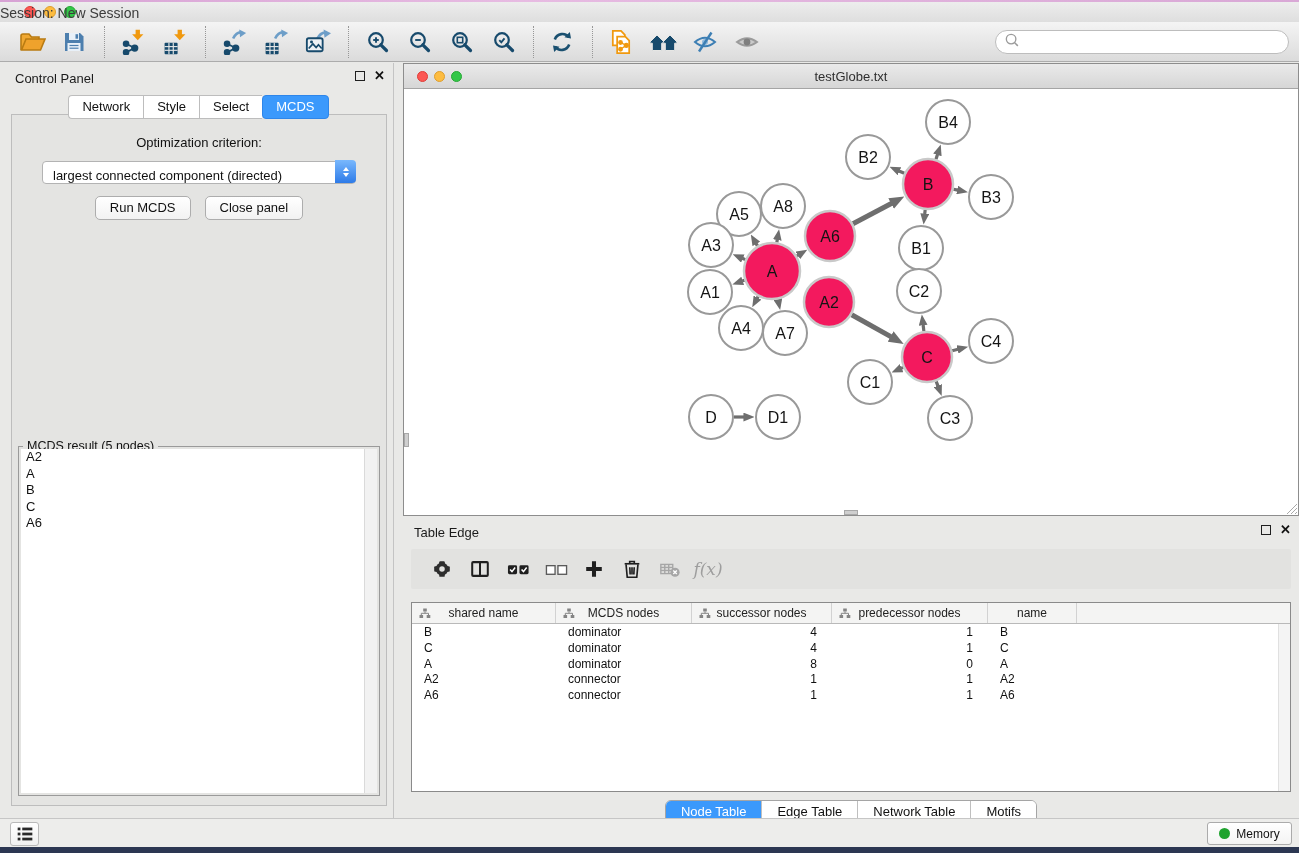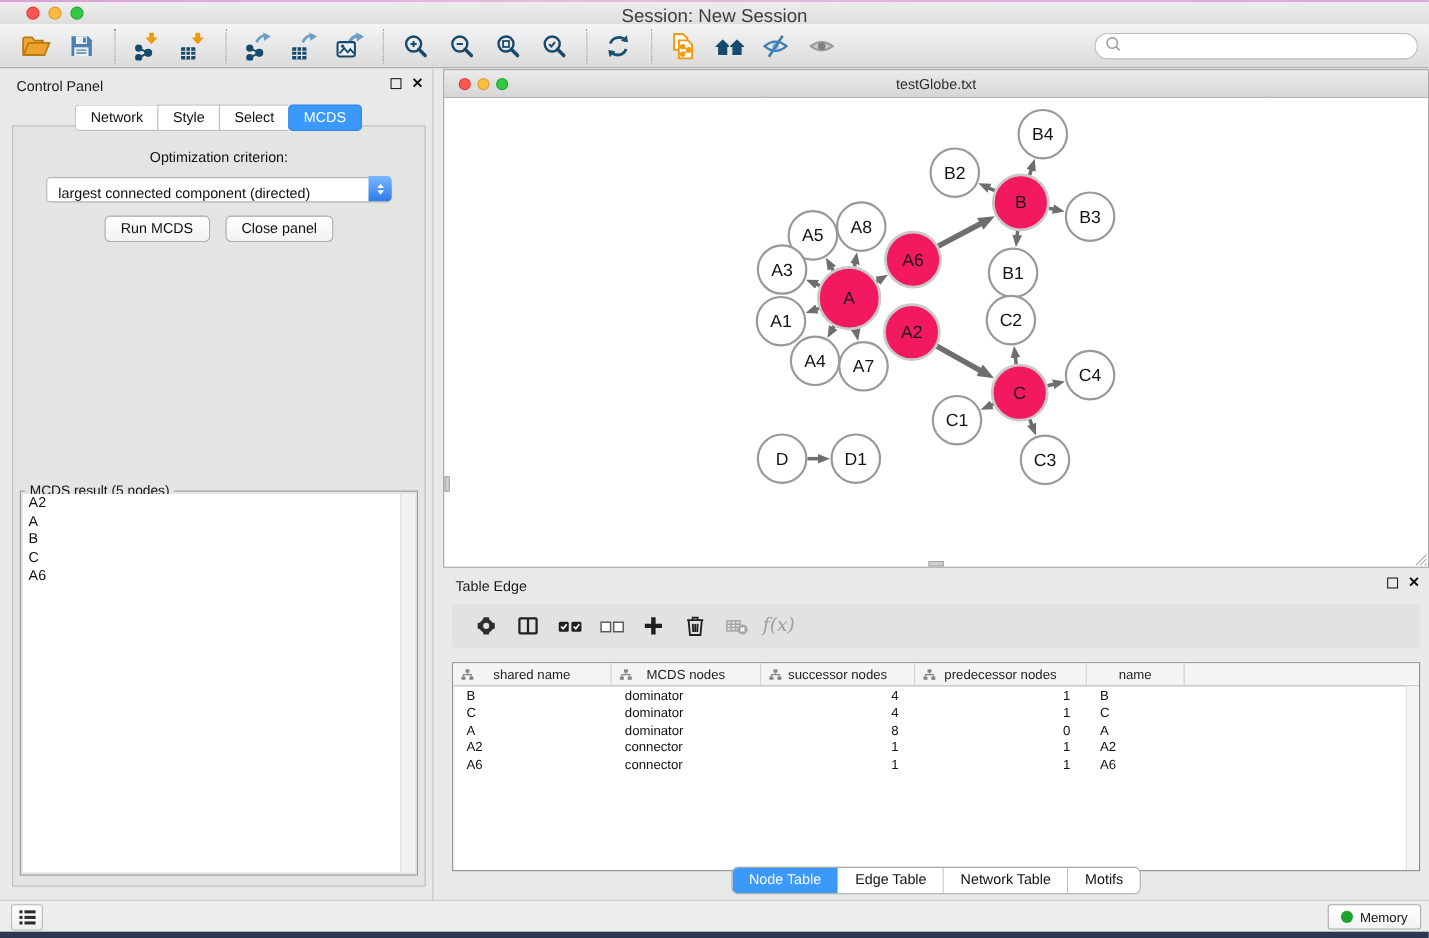--- a/index.html
+++ b/index.html
@@ -10,22 +10,22 @@
   
   .wall-top { position:absolute; top:0; left:0; width:1299px; height:2px;
     background:linear-gradient(90deg,#d7a2d4,#e7bbe2 40%,#d9a8d6); }
   .titlebar { position:absolute; top:2px; left:0; width:1299px; height:20px;
     background:linear-gradient(#EDEDED,#DEDEDE); }
   .lights { position:absolute; left:24px; top:4px; display:flex; gap:8px; }
   .light { width:12px; height:12px; border-radius:50%; }
   .light.red { background:#FC5753; border:1px solid #DF3D38; }
   .light.yellow { background:#FDBC40; border:1px solid #DE9E2E; }
   .light.green { background:#33C748; border:1px solid #27A835; }
-  .win-title { position:absolute; left:0; right:0; top:3px; text-align:center;
-    font-size:17px; color:#3C3C3C; }
+  .win-title { position:absolute; left:0; right:0; top:3px; text-align:left;
+    font-size:14px; color:#3C3C3C; }
 
   
   .toolbar { position:absolute; top:22px; left:0; width:1299px; height:40px;
     background:linear-gradient(#F4F4F4,#DBDBDB); border-bottom:1px solid #ACACAC;
     display:flex; align-items:center; padding-left:14px; }
   .tb-btn { width:36px; height:36px; display:flex; align-items:center; justify-content:center;
     margin-right:6px; cursor:default; }
   .tb-sep { width:1px; height:32px; border-left:1px dotted #979797; margin:0 10px 0 6px; }
   .searchbox { position:absolute; right:10px; top:8px; width:294px; height:24px;
     background:#fff; border:1px solid #BDBDBD; border-radius:12px;
@@ -101,21 +101,21 @@
   .th { position:relative; display:flex; align-items:center; justify-content:center;
     font-size:12px; color:#222; border-right:1px solid #D2D2D2; }
   .th .tree { position:absolute; left:7px; top:5px; }
   .tbl-row { display:flex; height:15.8px; }
   .td { font-size:12px; color:#111; padding-top:1px; white-space:nowrap; }
   .td.left { text-align:left; padding-left:12px; }
   .td.right { text-align:right; padding-right:15px; }
   .tbl-scroll { position:absolute; right:0; top:21px; bottom:0; width:12px;
     background:#F4F4F4; border-left:1px solid #E0E0E0; }
   .tp-tabs { position:absolute; left:0; right:0; top:271px; display:flex; justify-content:center; }
-  .seg { display:flex; border:1px solid #A5A5A5; border-radius:6px; overflow:hidden; background:#fff; }
+  .seg { display:flex; border:1px solid #A5A5A5; border-radius:6px; overflow:hidden; background:#fff;margin-top:12px; }
   .seg-tab { font-size:13px; color:#111; padding:3px 15px 5px; border-right:1px solid #BFBFBF; background:#fff; }
   .seg-tab:last-child { border-right:none; }
   .seg-tab.active { background:#3B99FC; color:#fff; }
 
   
   .statusbar { position:absolute; left:0; top:818px; width:1299px; height:29px;
     background:#EDEDEB; border-top:1px solid #C6C6C6; }
   .status-list-btn { position:absolute; left:10px; top:3px; width:29px; height:24px;
     background:linear-gradient(#FFF,#F0F0F0); border:1px solid #B9B9B9; border-radius:3px;
     display:flex; align-items:center; justify-content:center; }

